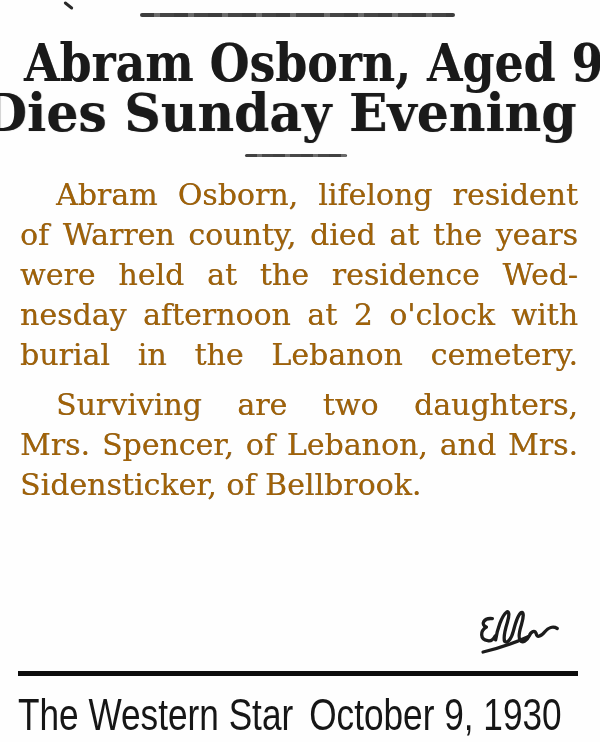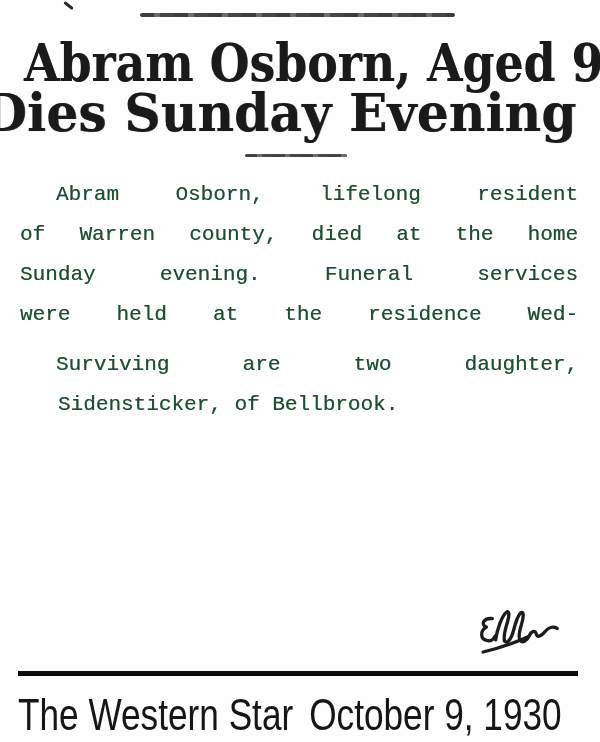--- a/index.html
+++ b/index.html
@@ -39,34 +39,33 @@
     letter-spacing:0px;
     color:#1a1a1a;
     white-space:nowrap;
     text-shadow:0.4px 0.4px 0.7px rgba(20,20,20,0.55);
   }
   #headline-line1{left:24px;top:37px;transform:scaleX(0.88);transform-origin:left center;}
   #headline-line2{right:23px;top:87px;transform:scaleX(0.97);transform-origin:right center;}
   
   #body-text{
     position:absolute;left:20px;top:175px;width:558px;
-    font-size:21px;line-height:40px;
-    color:#14532d;
+    font-size:30px;line-height:40px;
+    color:#a16207;
     text-shadow:0.35px 0.35px 0.6px rgba(25,25,25,0.5);
-    font-family:Liberation Mono, monospace;
   }
   .bl{
     text-align:justify;
     text-align-last:justify;
     height:40px;
     white-space:nowrap;
   }
   .bl.indent{padding-left:36px;}
   .bl.p2{margin-top:10px;}
-  .bl.end{text-align-last:left;margin-left:38px;}
+  .bl.end{text-align-last:left;}
   
   #signature{
     position:absolute;left:477px;top:603px;width:86px;height:52px;
     transform:rotate(-6deg);
   }
   #signature svg path{
     stroke:#1c1c1c;stroke-width:3.4;fill:none;
     stroke-linecap:round;stroke-linejoin:round;
   }
   
@@ -89,24 +88,26 @@
 
   <div id="top-rule"></div>
 
   <div id="headline-line1" class="hl">Abram Osborn, Aged 90,</div>
   <div id="headline-line2" class="hl">Dies Sunday Evening</div>
 
   <div id="headline-divider"></div>
 
   <div id="body-text">
     <div class="bl indent">Abram Osborn, lifelong resident</div>
-    <div class="bl">of Warren county, died at the home</div>
-    <div class="bl">Sunday evening. Funeral services</div>
+    <div class="bl">of Warren county, died at the years</div>
     <div class="bl">were held at the residence Wed-</div>
-    <div class="bl indent p2">Surviving are two daughter,</div>
+    <div class="bl">nesday afternoon at 2 o'clock with</div>
+    <div class="bl">burial in the Lebanon cemetery.</div>
+    <div class="bl indent p2">Surviving are two daughters,</div>
+    <div class="bl">Mrs. Spencer, of Lebanon, and Mrs.</div>
     <div class="bl end">Sidensticker, of Bellbrook.</div>
   </div>
 
   <div id="signature" role="img" aria-label="Ella">
     <svg viewBox="0 0 88 50" width="86" height="49">
       <path d="M17 13 C8 11 4 18 10 21 C3 24 2 33 10 35 C13 36 16 34 18 31"></path>
       <path d="M18 35 C21 24 27 11 32 8 C35 6 35 11 32 18 C29 25 26 32 27 37"></path>
       <path d="M27 37 C29 41 34 36 37 28 C40 20 44 11 47 10 C50 9 49 15 46 22 C43 29 41 35 43 38"></path>
       <path d="M43 38 C45 42 50 39 53 34 C55 30 59 29 60 33 C60 37 64 37 69 32 C73 28 78 27 82 30"></path>
       <path d="M4 46 C20 44 34 41 52 35"></path>

